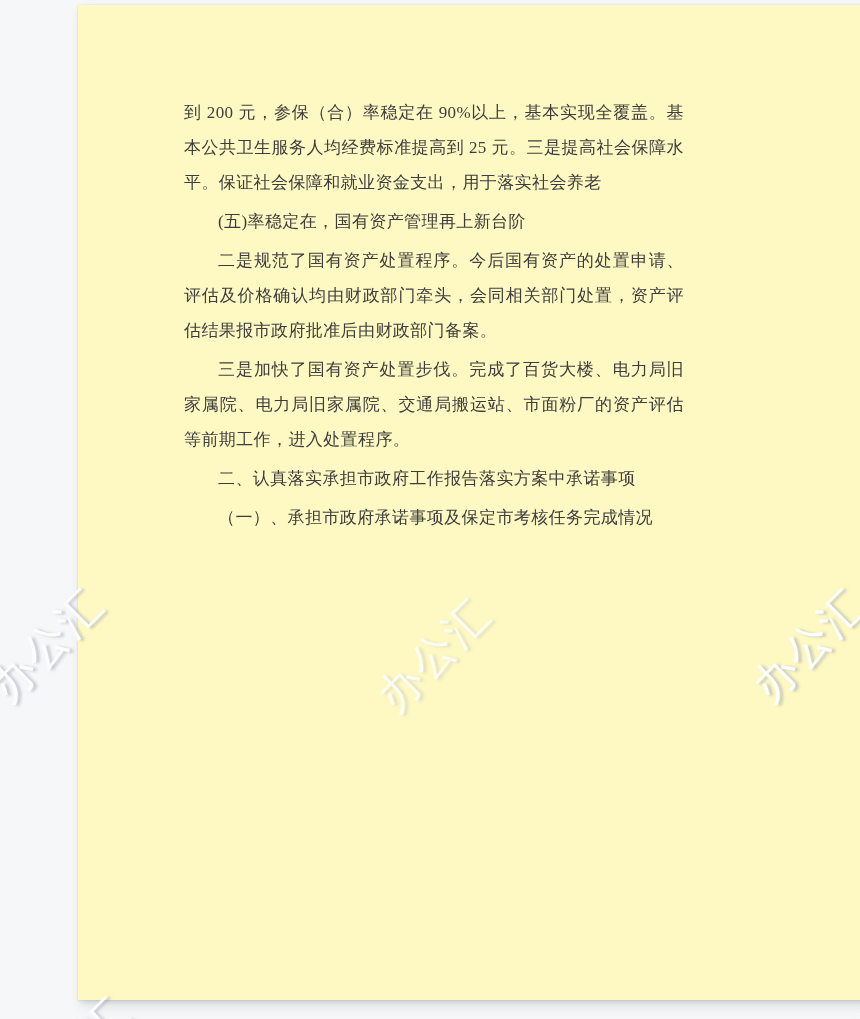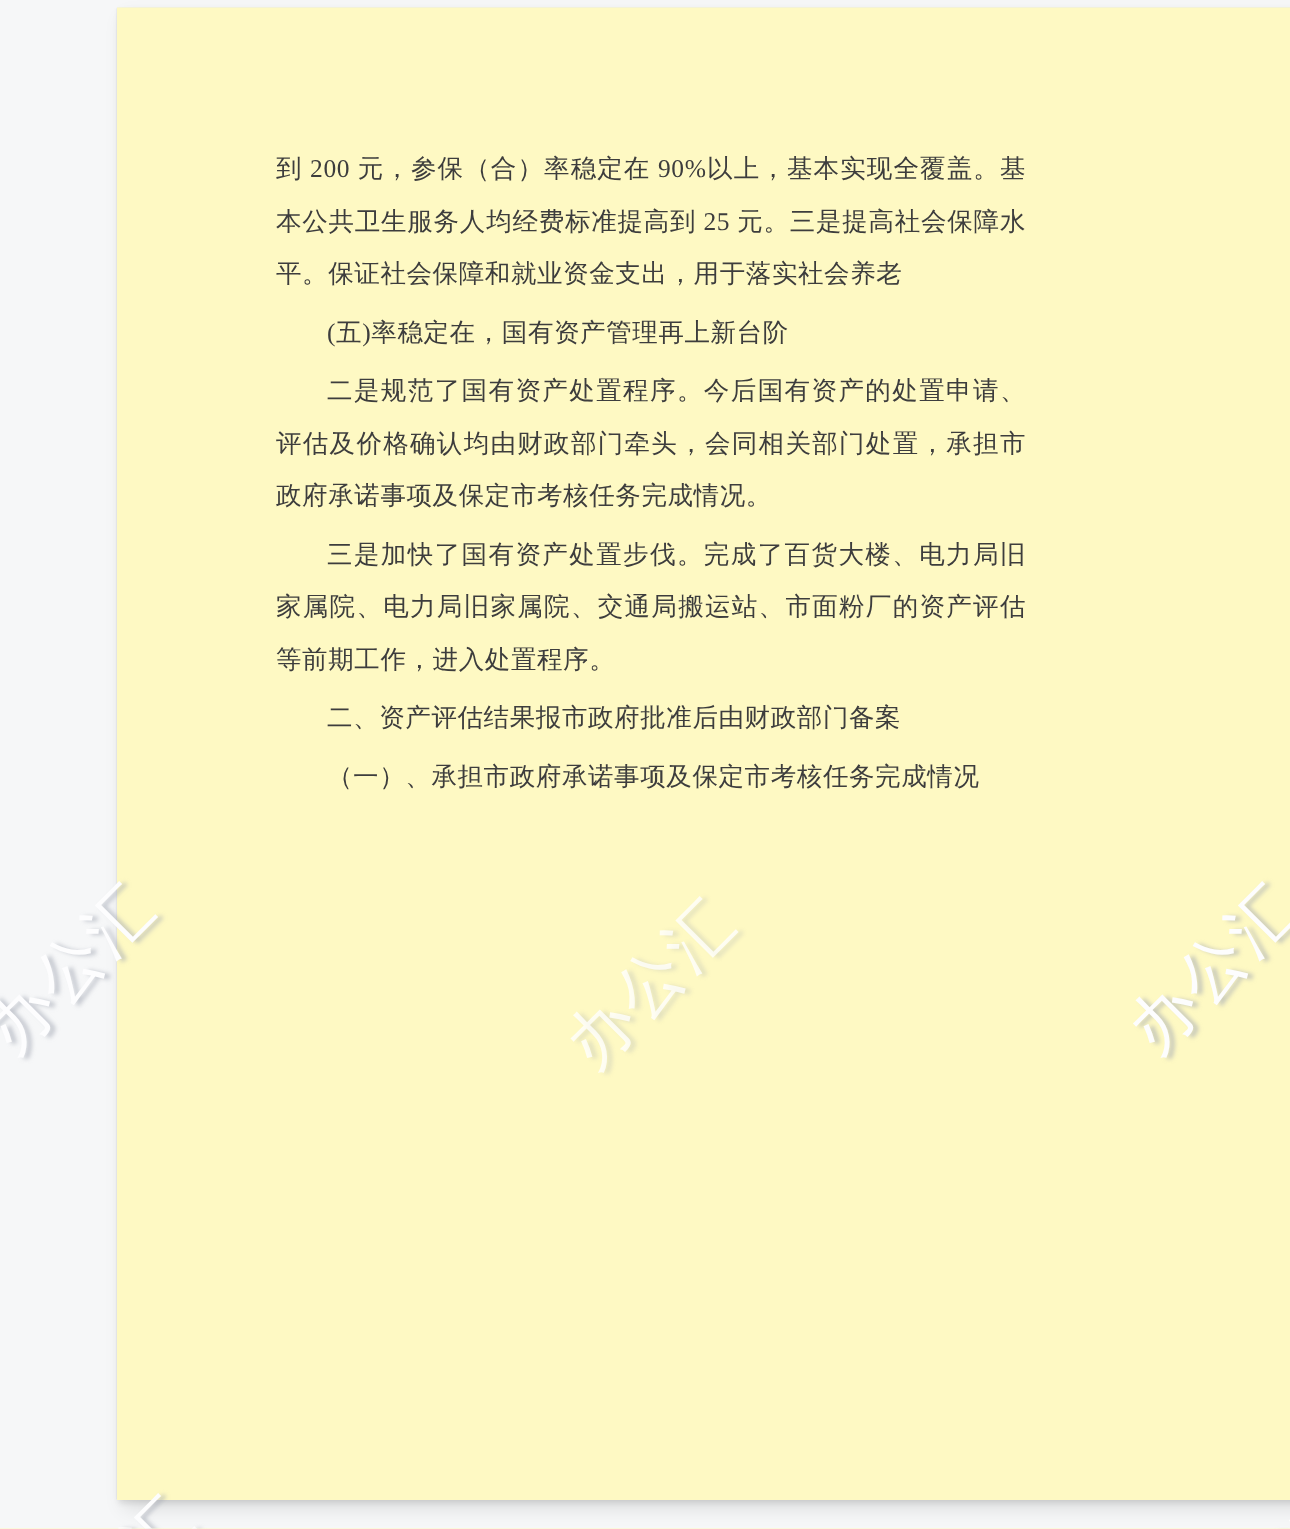--- a/index.html
+++ b/index.html
@@ -75,23 +75,23 @@
 </style>
 </head>
 <body>
 
 <div class="stage">
 
   <div class="paper">
     <div class="doc-content">
       <p class="para no-indent">到 200 元，参保（合）率稳定在 90%以上，基本实现全覆盖。基本公共卫生服务人均经费标准提高到 25 元。三是提高社会保障水平。保证社会保障和就业资金支出，用于落实社会养老</p>
       <p class="para">(五)率稳定在，国有资产管理再上新台阶</p>
-      <p class="para">二是规范了国有资产处置程序。今后国有资产的处置申请、评估及价格确认均由财政部门牵头，会同相关部门处置，承担市政府承诺事项及保定市考核任务完成情况。</p>
+      <p class="para">二是规范了国有资产处置程序。今后国有资产的处置申请、评估及价格确认均由财政部门牵头，会同相关部门处置，资产评估结果报市政府批准后由财政部门备案。</p>
       <p class="para">三是加快了国有资产处置步伐。完成了百货大楼、电力局旧家属院、电力局旧家属院、交通局搬运站、市面粉厂的资产评估等前期工作，进入处置程序。</p>
-      <p class="para">二、资产评估结果报市政府批准后由财政部门备案</p>
+      <p class="para">二、认真落实承担市政府工作报告落实方案中承诺事项</p>
       <p class="para">（一）、承担市政府承诺事项及保定市考核任务完成情况</p>
     </div>
   </div>
 
   <div class="wm wm-left">办公汇</div>
   <div class="wm wm-right">办公汇</div>
   <div class="wm wm-center wm-faint">办公汇</div>
   <div class="wm wm-bottom-left">办公汇</div>
   <div class="wm wm-bottom-right">办公汇</div>
 

